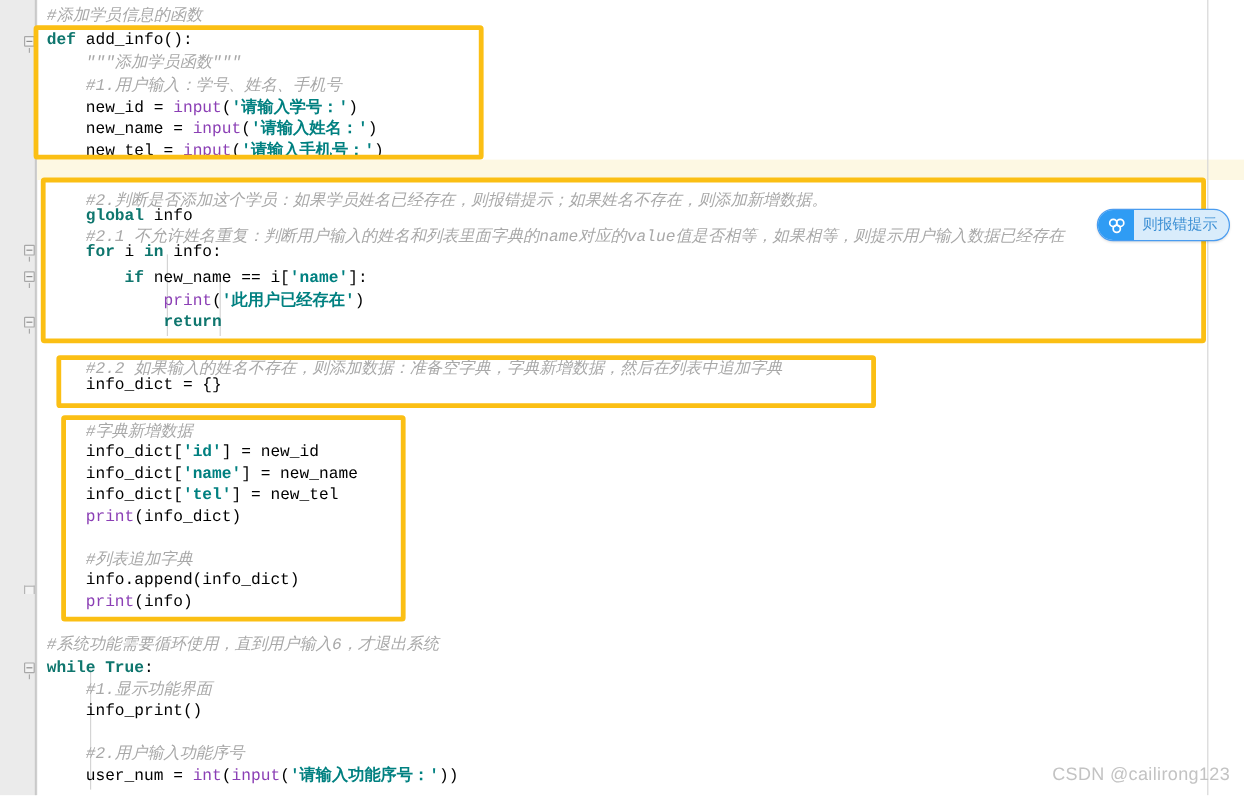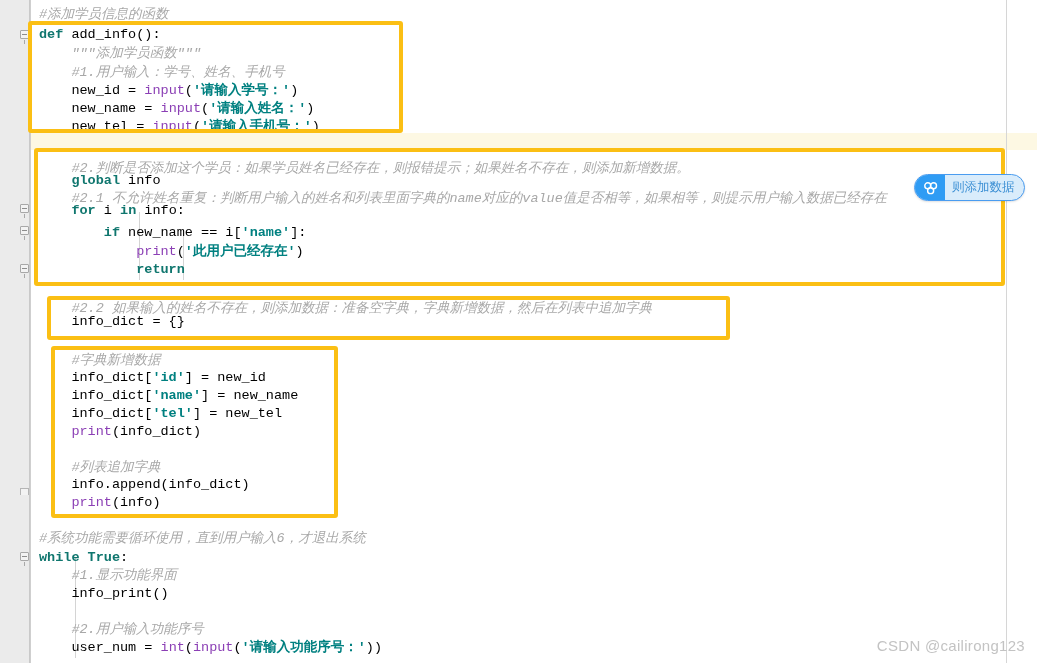--- a/index.html
+++ b/index.html
@@ -199,18 +199,18 @@
   <div class="upload-widget">
     <span class="upload-icon-box">
       <svg width="17" height="15" viewBox="0 0 24 22" aria-hidden="true">
         <g fill="none" stroke="#ffffff" stroke-width="2.1">
           <circle cx="8" cy="8.5" r="4.4"></circle>
           <circle cx="16.4" cy="8.5" r="4.4"></circle>
           <circle cx="12.2" cy="15.6" r="4.4"></circle>
         </g>
       </svg>
     </span>
-    <span class="upload-label">则添加数据</span>
+    <span class="upload-label">则报错提示</span>
   </div>
 
   <div class="watermark">CSDN @cailirong123</div>
 
 </div>
 
 </body></html>

